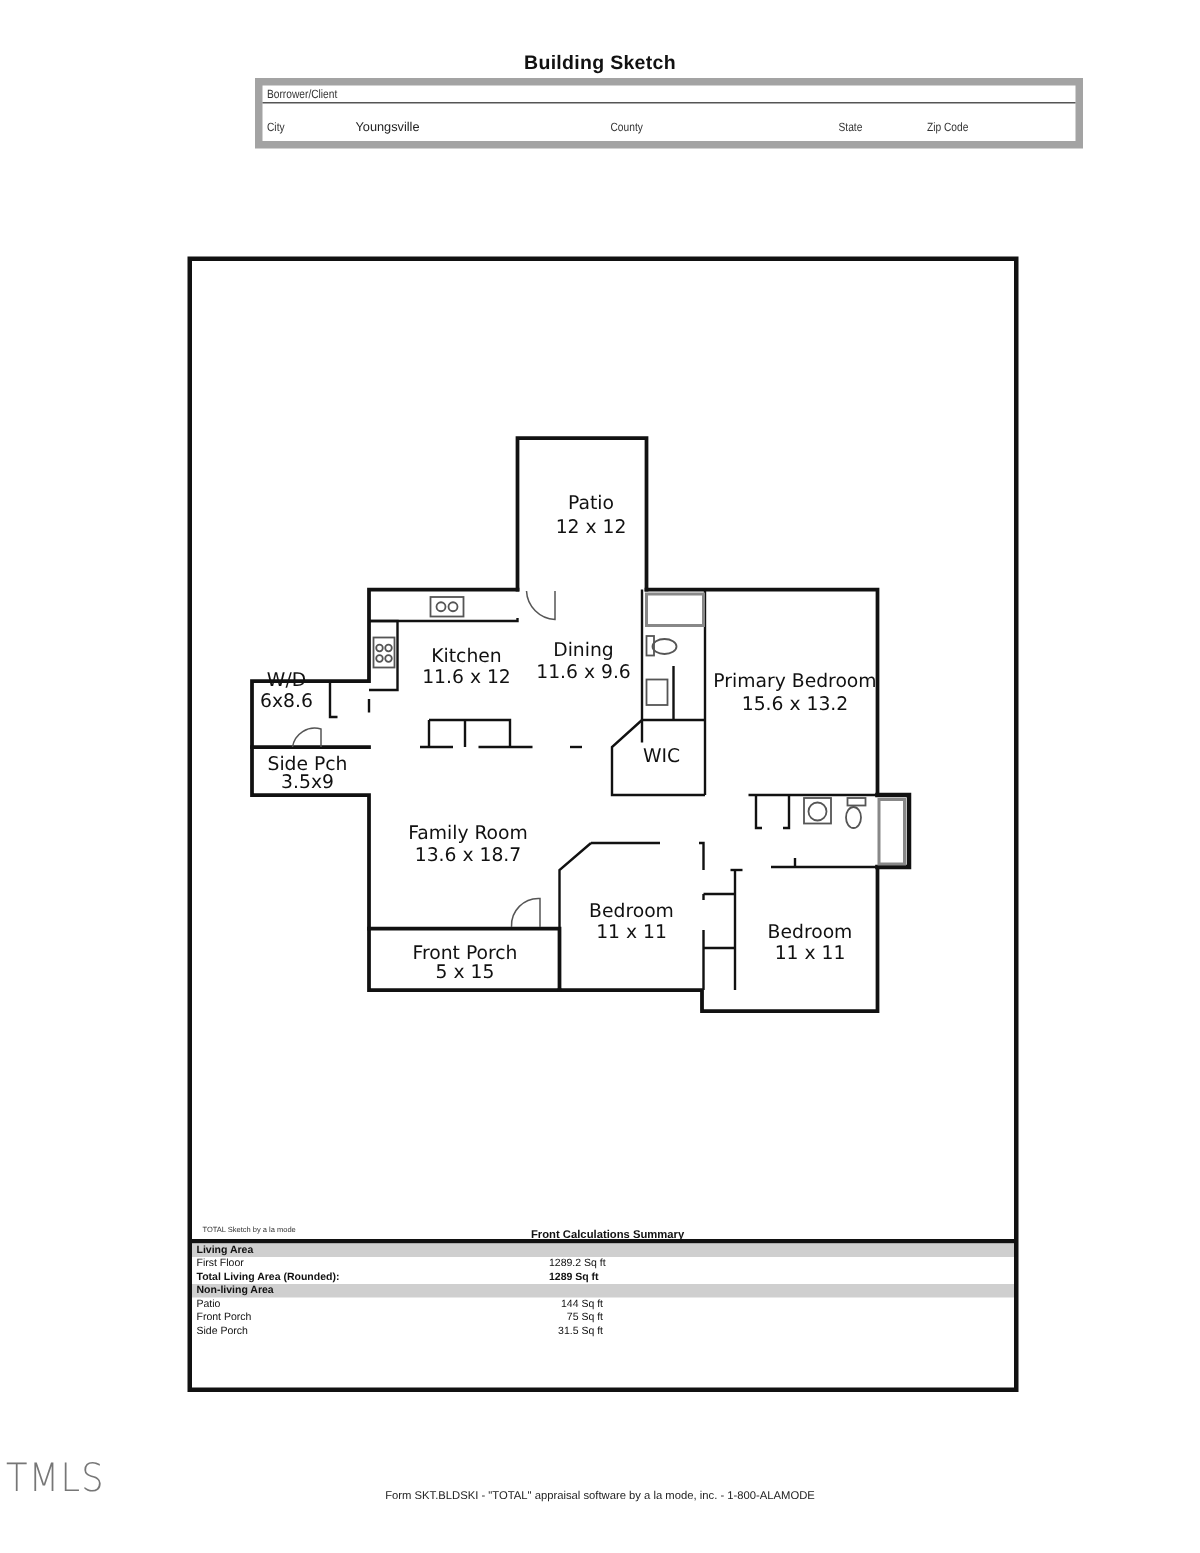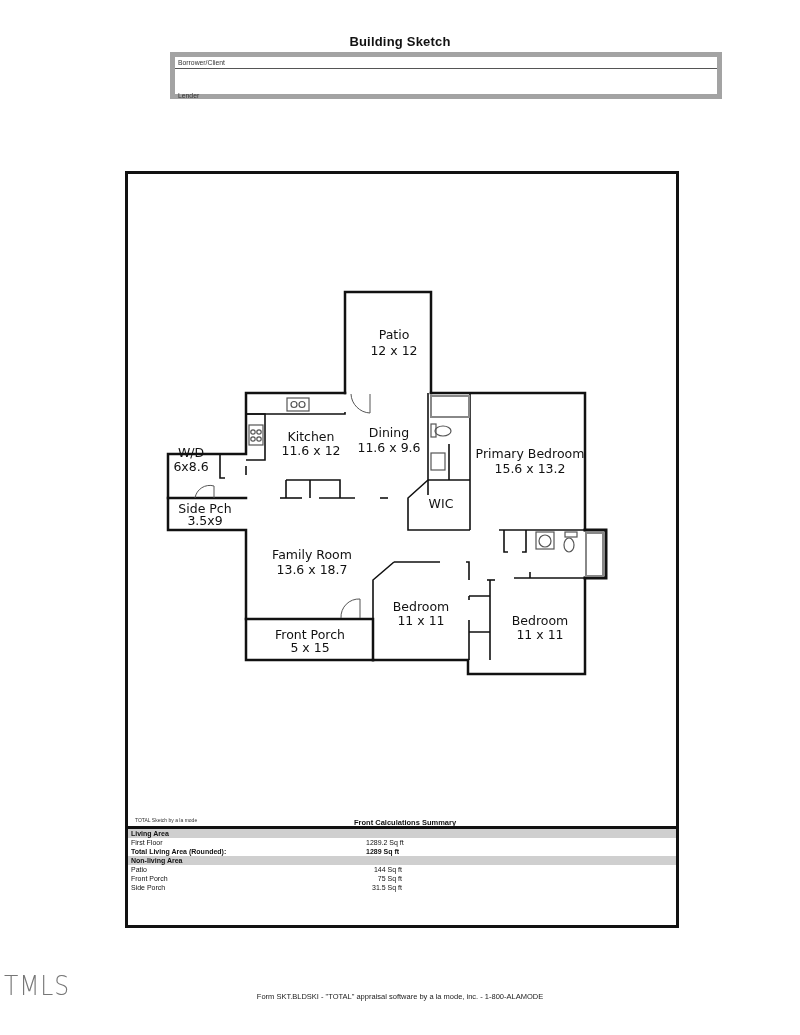--- a/index.html
+++ b/index.html
@@ -35,22 +35,26 @@
 </style>
 </head>
 <body>
 
 <div class="title">Building Sketch</div>
 
 <div class="hdr">
   <div class="row" style="top:0">
     <span class="lbl">Borrower/Client</span>
   </div>
-  <div class="row" style="top:33px">
-    <span class="lbl">Lender</span>
+  <div class="row" style="top:22px">
+    <span class="lbl">City</span>
+    <span class="val" style="left:62px">Youngsville</span>
+    <span class="lbl" style="left:232px">County</span>
+    <span class="lbl" style="left:384px">State</span>
+    <span class="lbl" style="left:443px">Zip Code</span>
   </div>
 </div>
 
 <div class="frame"></div>
 
 <svg class="sketch" width="800" height="1035">
   <g fill="none" stroke="#111" stroke-width="2.5" stroke-linecap="square">
 
     <path d="M345 393 V292 H431 V393"></path>
 

